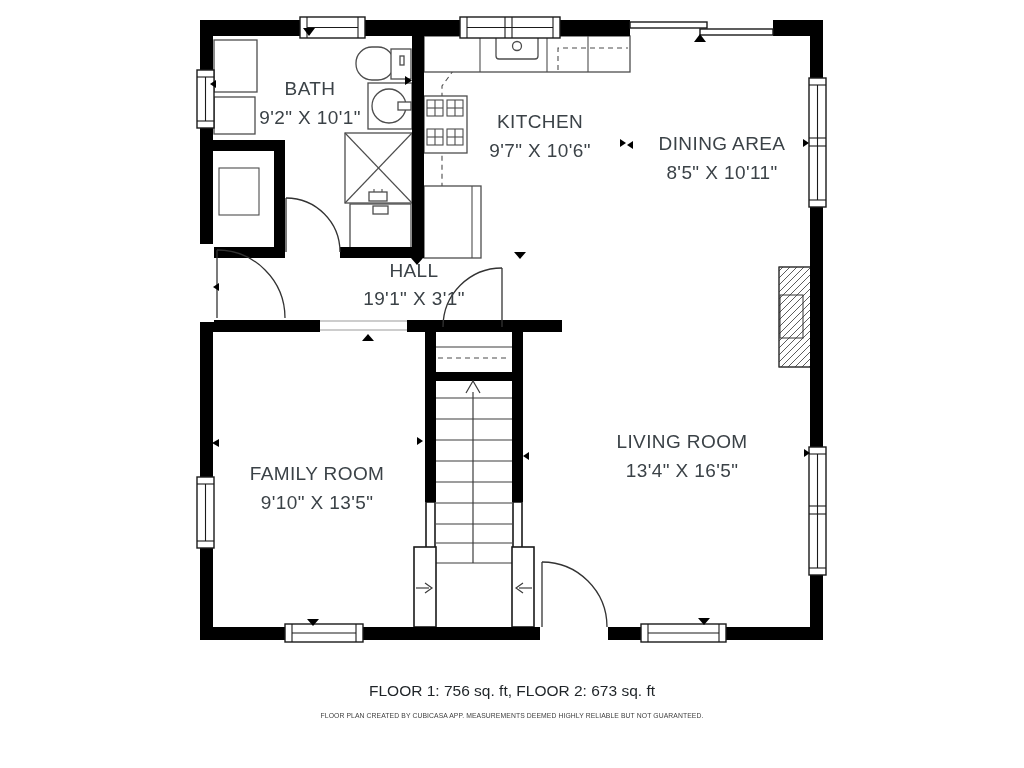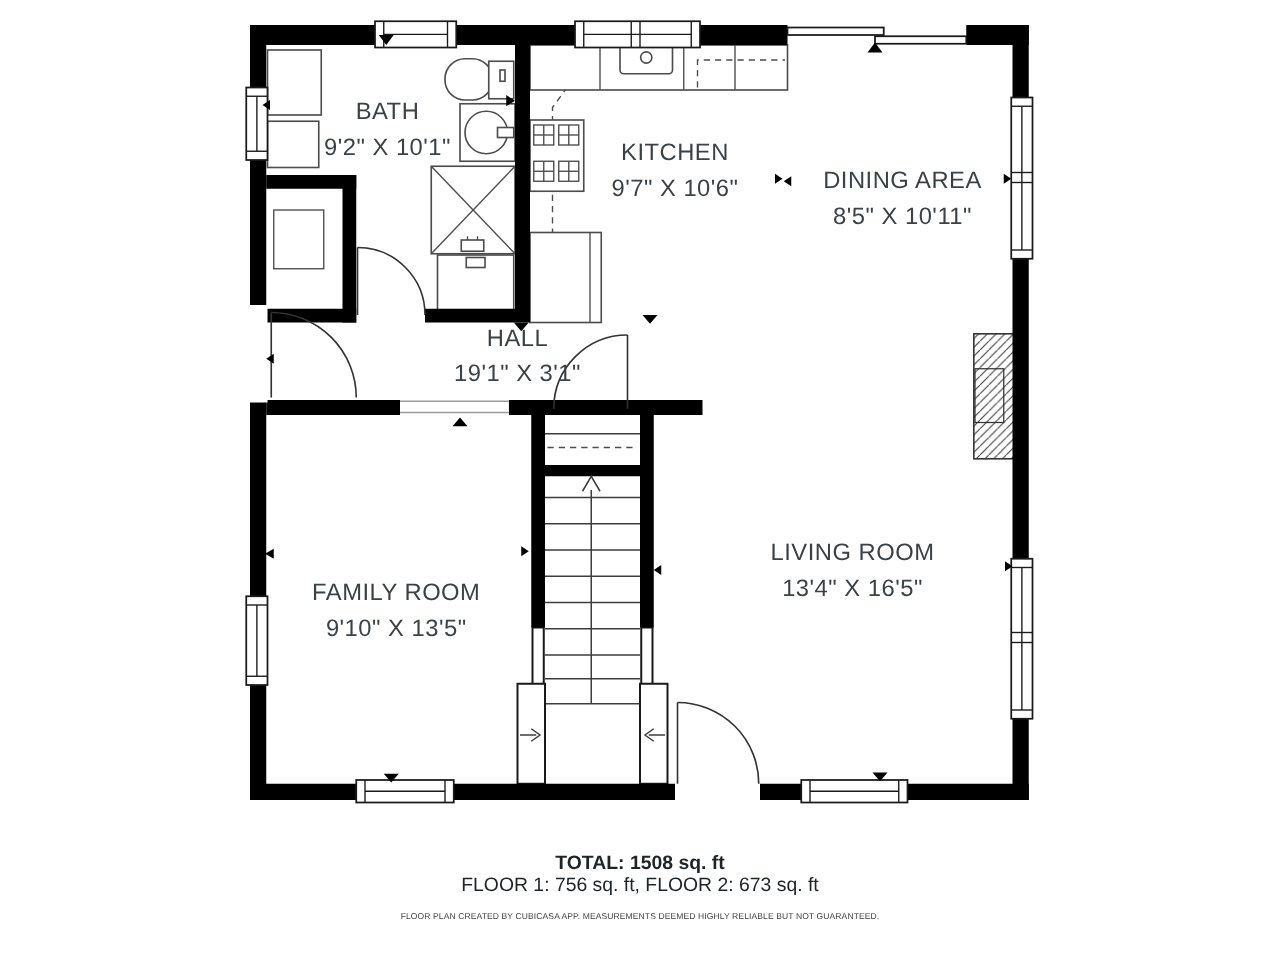--- a/index.html
+++ b/index.html
@@ -279,16 +279,15 @@
     <text x="414" y="277">HALL</text>
     <text x="414" y="305">19'1" X 3'1"</text>
     <text x="317" y="480">FAMILY ROOM</text>
     <text x="317" y="509">9'10" X 13'5"</text>
     <text x="682" y="448">LIVING ROOM</text>
     <text x="682" y="477">13'4" X 16'5"</text>
   </g>
 </svg>
 
 <div class="footer">
-  <div class="total">TOTAL: 1508 sq. ft</div>
   <div>FLOOR 1: 756 sq. ft, FLOOR 2: 673 sq. ft</div>
   <div class="disclaimer">FLOOR PLAN CREATED BY CUBICASA APP. MEASUREMENTS DEEMED HIGHLY RELIABLE BUT NOT GUARANTEED.</div>
 </div>
 
 </body></html>

